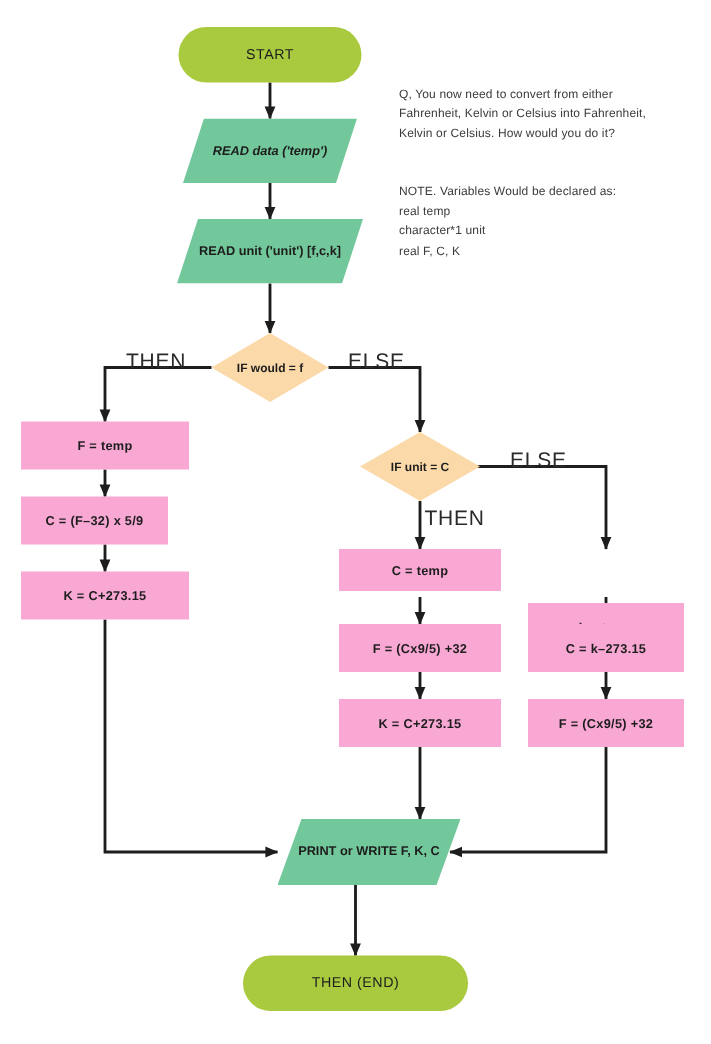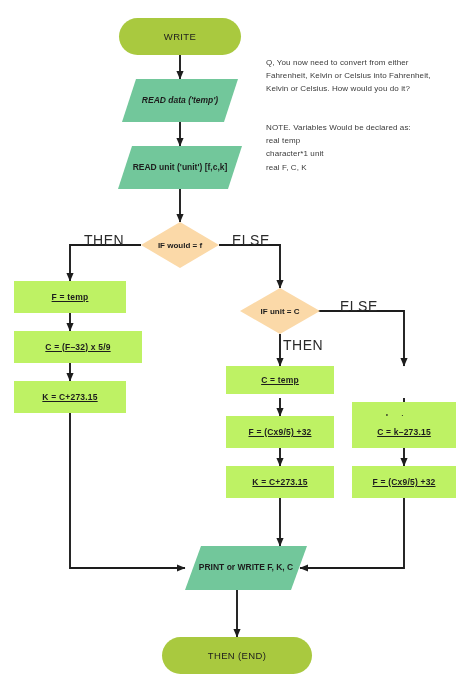--- a/index.html
+++ b/index.html
@@ -53,25 +53,24 @@
     display: flex;
     align-items: center;
     justify-content: center;
     text-align: center;
     font-size: 8.5px;
     color: #1d1d1d;
     line-height: 1.35;
     font-weight: 700;
   }
   .process {
-    background: #bef264;
+    background: #f9a8d4;
     font-size: 8.5px;
     font-weight: 700;
     letter-spacing: 0.2px;
-    text-decoration: underline;
   }
   .dec-wrap {
     position: absolute;
     z-index: 2;
   }
   .dec-wrap svg {
     position: absolute;
     inset: 0;
     display: block;
   }
@@ -140,21 +139,21 @@
 
     <path d="M 404 398 L 404 416"></path>
     <path d="M 404 448 L 404 466"></path>
     <path d="M 404 498 L 404 568 L 300 568"></path>
 
     <path d="M 237 590 L 237 637"></path>
   </g>
 </svg>
 
 <div class="node terminal" style="left:119px; top:18px; width:122px; height:37px;">
-  <span>WRITE</span>
+  <span>START</span>
 </div>
 
 <div class="io-wrap" style="left:122px; top:79px; width:116px; height:43px;font-style:italic;">
   <svg viewBox="0 0 116 43" xmlns="http://www.w3.org/2000/svg">
     <polygon points="14,0 116,0 102,43 0,43" fill="#72c79b"></polygon>
   </svg>
   <div class="io-label">READ data
 ('temp')</div>
 </div>
 
@@ -180,21 +179,21 @@
     <polygon points="40,0 80,23 40,46 0,23" fill="#fbd9a8"></polygon>
   </svg>
   <div class="dec-label">IF unit = C</div>
 </div>
 <div class="branch-label" style="left:340px; top:298px;">ELSE</div>
 <div class="branch-label" style="left:283px; top:337px;">THEN</div>
 
 <div class="node process" style="left:14px; top:281px; width:112px; height:32px;">
   <span>F = temp</span>
 </div>
-<div class="node process" style="left:14px; top:331px; width:128px; height:32px;">
+<div class="node process" style="left:14px; top:331px; width:98px; height:32px;">
   <span>C = (F–32) x 5/9</span>
 </div>
 <div class="node process" style="left:14px; top:381px; width:112px; height:32px;">
   <span>K = C+273.15</span>
 </div>
 
 <div class="node process" style="left:226px; top:366px; width:108px; height:28px;">
   <span>C = temp</span>
 </div>
 <div class="node process" style="left:226px; top:416px; width:108px; height:32px;">

